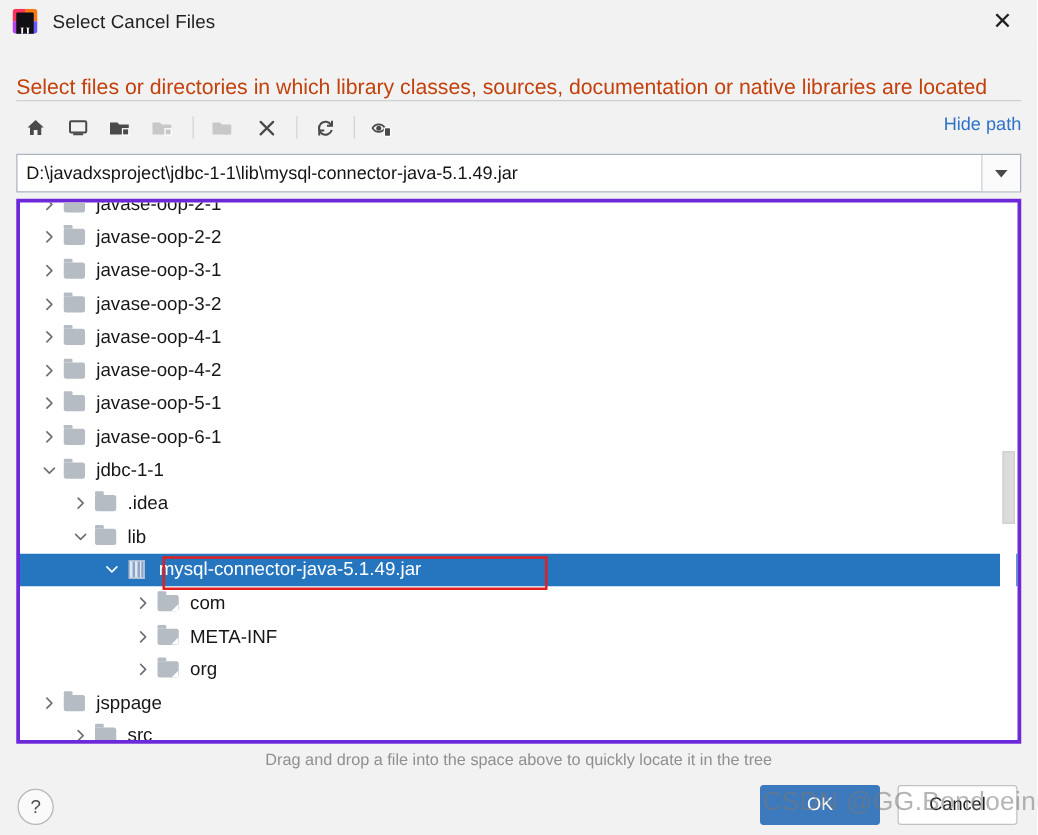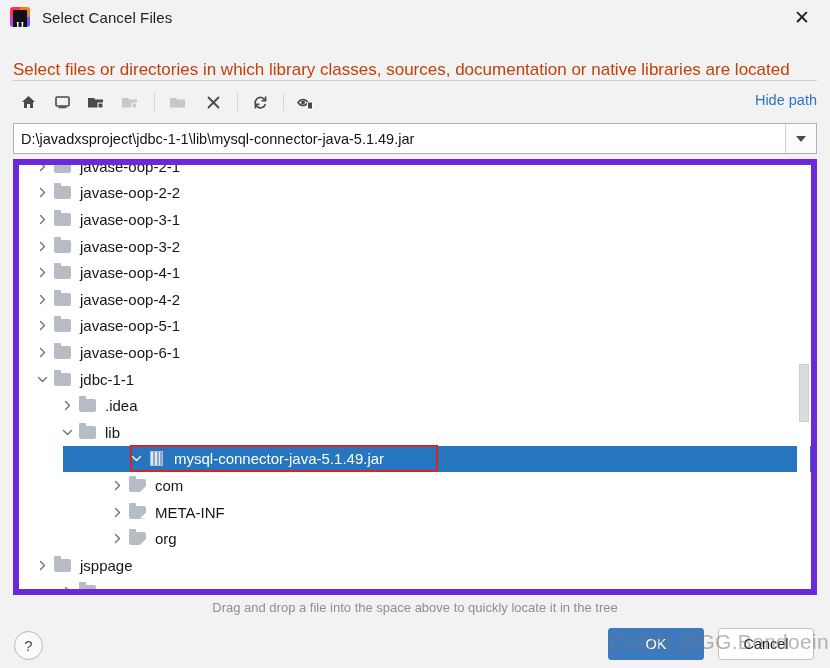--- a/index.html
+++ b/index.html
@@ -149,38 +149,38 @@
     border-right: 5px solid transparent;
     border-top: 6px solid #4a4a4a;
   }
 
   
   .tree-panel {
     position: absolute;
     left: 13px; top: 159px;
     width: 804px; height: 436px;
     box-sizing: border-box;
-    border: 6px solid #6d28d9;
+    border: 3px solid #6d28d9;
     background: #ffffff;
     overflow: hidden;
   }
   .tree-inner {
     position: absolute;
     left: 0; top: -12px;
     width: 802px;
   }
   .tree-row {
     position: relative;
     height: 26.6px;
     display: flex;
     align-items: center;
     white-space: nowrap;
     cursor: pointer;
   }
-  .tree-row.selected { background: #2675bf; margin-left: 44px; }
+  .tree-row.selected { background: #2675bf; }
   .tree-row.selected .row-label { color: #ffffff; }
   .tree-row.selected .twisty { color: #ffffff; }
 
   .twisty {
     flex: 0 0 auto;
     width: 22px;
     text-align: center;
     color: #6e6e6e;
     font-size: 13px;
     line-height: 1;

